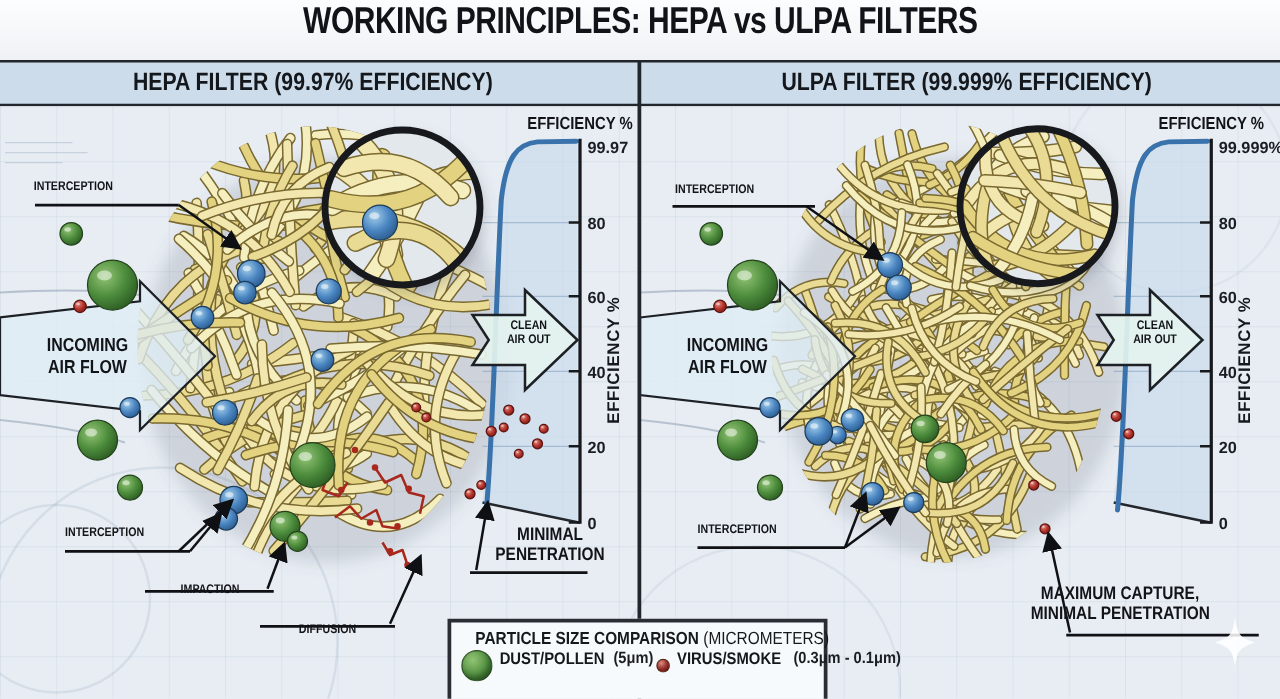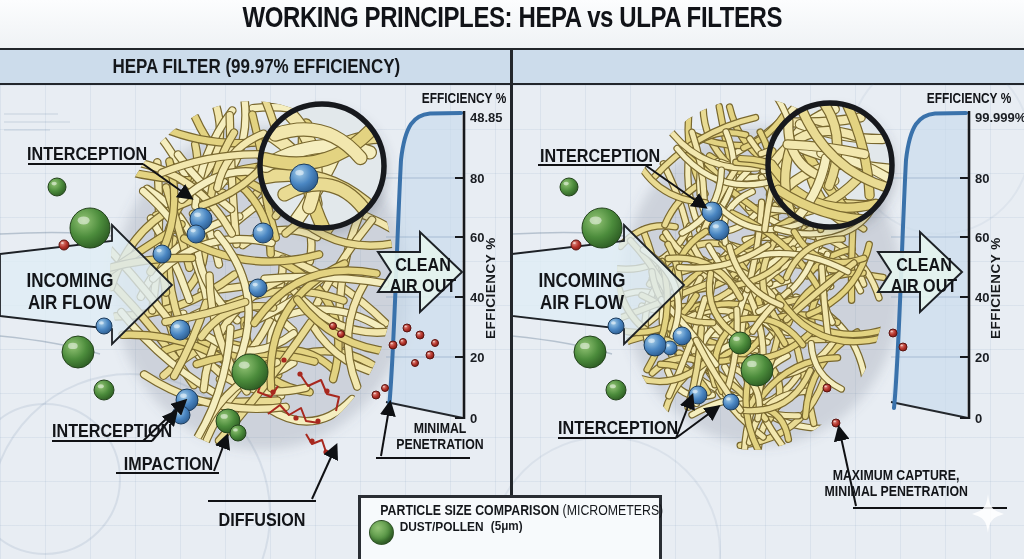--- a/index.html
+++ b/index.html
@@ -16,21 +16,21 @@
   .main{position:absolute;left:0;top:85px;width:1024px;height:474px;background-color:#e8edf3;
         background-image:linear-gradient(rgba(125,155,185,.13) 1px,transparent 1px),
                          linear-gradient(90deg,rgba(125,155,185,.13) 1px,transparent 1px);
         background-size:45px 44px;}
   .vdiv{position:absolute;left:510px;top:48px;width:3px;height:511px;background:#22262b;}
   #art{position:absolute;left:0;top:84px;}
   .lbl{position:absolute;color:#121418;font-weight:800;line-height:1.1;white-space:nowrap;}
   .lbl .ln{display:block;transform:scaleX(.85);}
   .tL .ln{transform-origin:left center;}
   .tC{text-align:center;}
-  .f14{font-size:14px;} .f145{font-size:14.5px;} .f15{font-size:19px;} .f17{font-size:20px;}
+  .f14{font-size:14px;} .f145{font-size:14.5px;} .f15{font-size:10px;} .f17{font-size:15px;}
   .tick{position:absolute;font-size:13px;font-weight:600;color:#1a1d22;white-space:nowrap;}
   .vside{position:absolute;font-weight:800;font-size:13.5px;color:#15181c;
          writing-mode:vertical-rl;transform:rotate(180deg);letter-spacing:.5px;}
   .legend{position:absolute;left:358px;top:466px;width:304px;height:83px;background:#f7fafc;
           border:3px solid #2a2e34;box-sizing:border-box;padding-top:4px;margin-top:29px;}
   .lg-title{text-align:center;font-size:14px;color:#15181c;white-space:nowrap;}
   .lg-t{display:inline-block;transform:scaleX(.88);}
   .lg-t b{font-weight:800;}
   .lg-row{display:flex;padding:1px 8px 0;}
   .lg-item{flex:1;display:flex;flex-direction:row;align-items:flex-start;}
@@ -45,20 +45,23 @@
 </head>
 <body>
 
 <div class="hdr">
   <div class="title">WORKING PRINCIPLES: HEPA vs ULPA FILTERS</div>
 </div>
 
 <div class="strip">
   <div class="strip-cell">
     <span class="strip-text">HEPA FILTER (99.97% EFFICIENCY)</span>
+  </div>
+  <div class="strip-cell">
+    <span class="strip-text">ULPA FILTER (99.999% EFFICIENCY)</span>
   </div>
 </div>
 
 <div class="main"></div>
 <svg id="art" width="1024" height="475" viewBox="0 0 1024 475">
     <defs>
       <marker id="ah" viewBox="0 0 10 10" refX="8" refY="5" markerWidth="8" markerHeight="8" orient="auto-start-reverse">
         <path d="M0,0 L10,5 L0,10 Z" fill="#0e1013"></path>
       </marker>
       <radialGradient id="gG" cx="35%" cy="32%" r="75%">
@@ -959,34 +962,34 @@
   <span class="ln">INCOMING</span>
     <span class="ln">AIR FLOW</span>
 </div>
 <div class="lbl tC f15" style="left:383px;top:255px;width:80px;">
   <span class="ln">CLEAN</span>
     <span class="ln">AIR OUT</span>
 </div>
 <div class="lbl tL f15" style="left:52px;top:421px;">
     <span class="ln">INTERCEPTION</span>
   </div>
-<div class="lbl tC f15" style="left:116px;top:454px;width:104px;">
+<div class="lbl tC f15" style="left:116px;top:466px;width:104px;">
     <span class="ln">IMPACTION</span>
   </div>
-<div class="lbl tC f15" style="left:208px;top:510px;width:108px;">
+<div class="lbl tC f15" style="left:208px;top:498px;width:108px;">
     <span class="ln">DIFFUSION</span>
   </div>
 <div class="lbl tC f145" style="left:388px;top:421px;width:104px;">
   <span class="ln">MINIMAL</span>
     <span class="ln">PENETRATION</span>
 </div>
 <div class="lbl tC f14" style="left:410px;top:91px;width:108px;">
     <span class="ln">EFFICIENCY %</span>
   </div>
-<span class="tick" style="left:470px;top:110px;">48.85</span>
+<span class="tick" style="left:470px;top:110px;">99.97</span>
 <span class="tick" style="left:470px;top:171px;">80</span>
 <span class="tick" style="left:470px;top:230px;">60</span>
 <span class="tick" style="left:470px;top:290px;">40</span>
 <span class="tick" style="left:470px;top:350px;">20</span>
 <span class="tick" style="left:470px;top:411px;">0</span>
 <div class="vside" style="left:483px;top:227px;height:112px;">EFFICIENCY %</div>
 
 <div class="lbl tL f15" style="left:540px;top:146px;">
     <span class="ln">INTERCEPTION</span>
   </div>
@@ -1021,14 +1024,21 @@
     <span class="lg-t"><b>PARTICLE SIZE COMPARISON</b> <span>(MICROMETERS)</span></span>
   </div>
   <div class="lg-row">
     <div class="lg-item">
       <div class="lg-dotwrap">
           <div class="lg-dot green"></div>
         </div>
       <span class="lg-name">DUST/POLLEN</span>
       <span class="lg-size">(5μm)</span>
     </div>
+    <div class="lg-item">
+      <div class="lg-dotwrap">
+          <div class="lg-dot red"></div>
+        </div>
+      <span class="lg-name">VIRUS/SMOKE</span>
+      <span class="lg-size">(0.3μm - 0.1μm)</span>
+    </div>
   </div>
 </div>
 
 </body></html>

